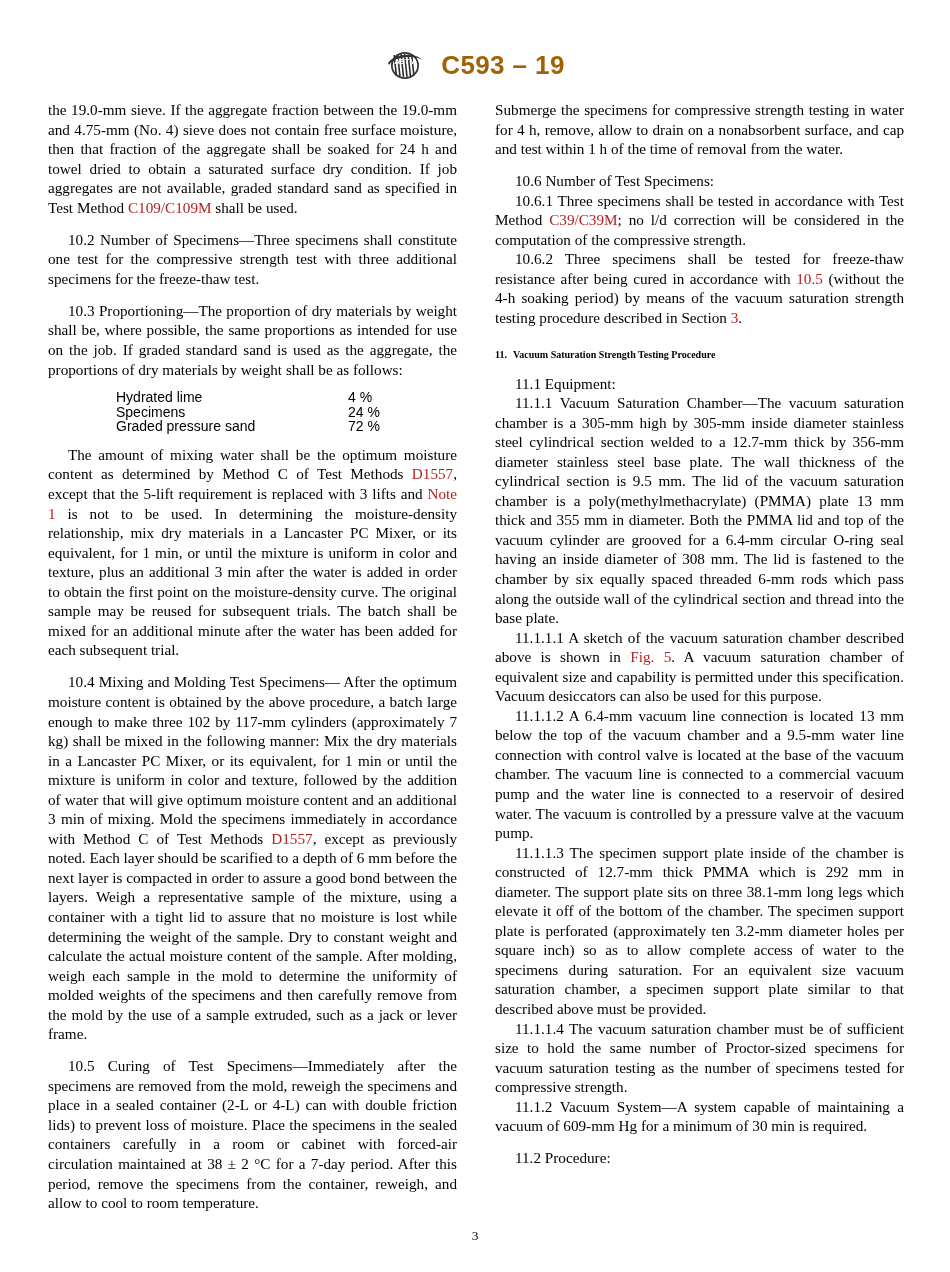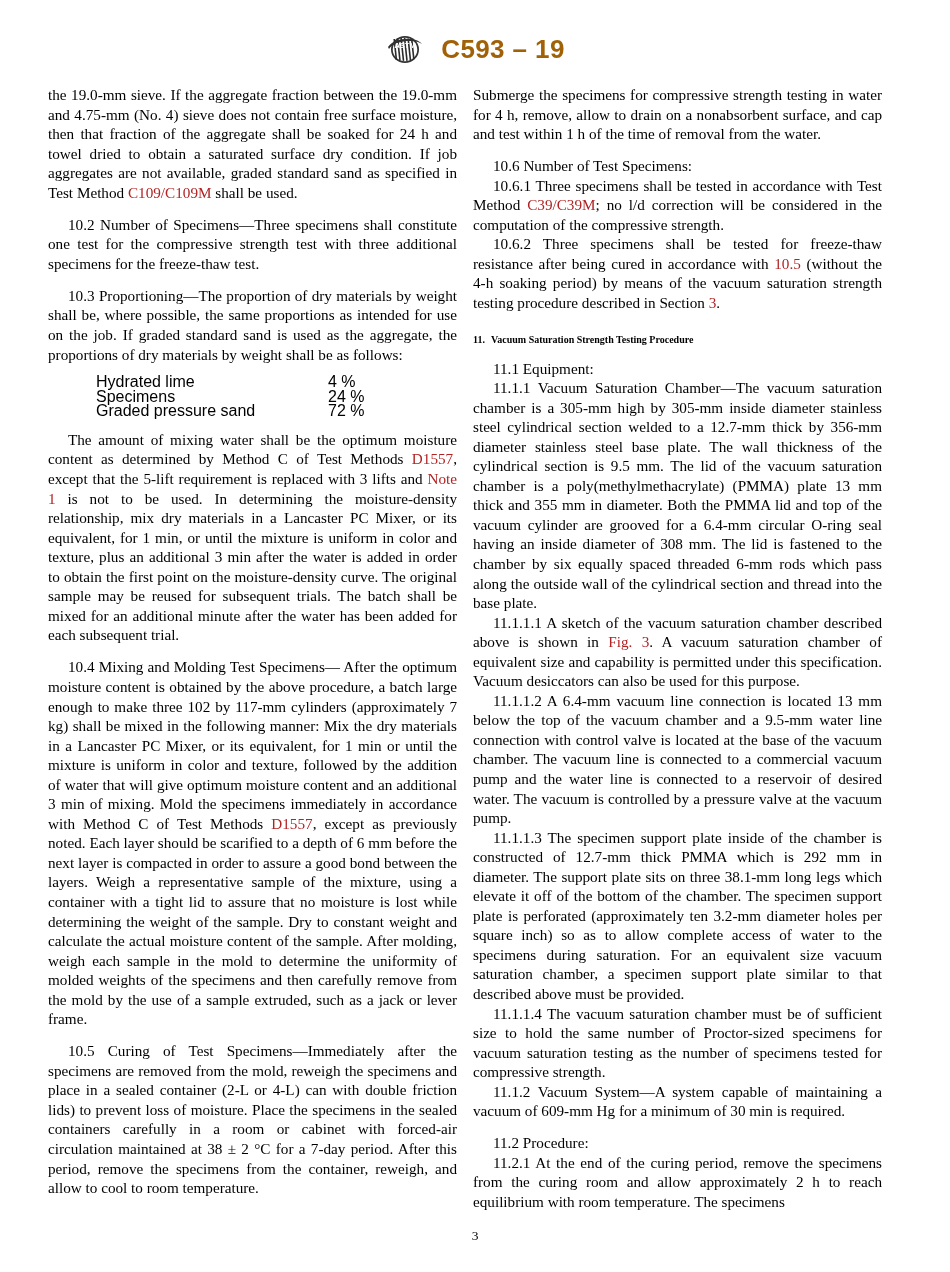--- a/index.html
+++ b/index.html
@@ -18,21 +18,21 @@
   .page {
     position: relative;
     width: 950px;
     height: 1272px;
     box-sizing: border-box;
   }
 
   
   .header {
     position: absolute;
-    top: 32px;
+    top: 48px;
     left: 0;
     width: 950px;
     height: 34px;
     display: flex;
     align-items: center;
     justify-content: center;
     gap: 16px;
   }
   .astm-logo {
     width: 40px;
@@ -44,25 +44,25 @@
     font-weight: bold;
     font-size: 26px;
     letter-spacing: 0.4px;
     color: #a16207;
     white-space: nowrap;
   }
 
   
   .columns {
     position: absolute;
-    top: 85px;
+    top: 100px;
     left: 48px;
     width: 856px;
     display: flex;
-    gap: 16px;
+    gap: 38px;
   }
   .col {
     width: 409px;
   }
 
   p {
     margin: 0;
     font-size: 15.2px;
     line-height: 19.55px;
     text-align: justify;
@@ -95,24 +95,24 @@
     text-align: left;
   }
   h3.section-head .num {
     margin-right: 6px;
   }
 
   
   .prop-table {
     margin-top: 11px;
     margin-bottom: 11px;
-    margin-left: 48px;
+    margin-left: 68px;
     width: 310px;
     font-family: "Liberation Sans", sans-serif;
-    font-size: 16px;
+    font-size: 14px;
     line-height: 14.6px;
     border-collapse: collapse;
   }
   .prop-table td {
     padding: 0;
     vertical-align: top;
   }
   .prop-table td.value {
     text-align: left;
     padding-left: 8px;
@@ -200,32 +200,31 @@
       <p class="indent"><span>10.6.1</span><span> Three specimens shall be tested in accordance with Test Method </span><span class="link">C39/C39M</span><span>; no </span><span class="it">l/d</span><span> correction will be considered in the computation of the compressive strength.</span></p>
 
       <p class="indent"><span>10.6.2</span><span> Three specimens shall be tested for freeze-thaw resistance after being cured in accordance with </span><span class="link">10.5</span><span> (without the 4-h soaking period) by means of the vacuum saturation strength testing procedure described in Section </span><span class="link">3</span><span>.</span></p>
 
       <h3 class="section-head"><span class="num">11.</span><span>Vacuum Saturation Strength Testing Procedure</span></h3>
 
       <p class="indent"><span>11.1</span>&nbsp;<span class="it">Equipment:</span></p>
 
       <p class="indent"><span>11.1.1</span>&nbsp;<span class="it">Vacuum Saturation Chamber</span><span>—</span><span>The vacuum saturation chamber is a 305-mm high by 305-mm inside diameter stainless steel cylindrical section welded to a 12.7-mm thick by 356-mm diameter stainless steel base plate. The wall thickness of the cylindrical section is 9.5 mm. The lid of the vacuum saturation chamber is a poly(methylmethacrylate) (PMMA) plate 13 mm thick and 355 mm in diameter. Both the PMMA lid and top of the vacuum cylinder are grooved for a 6.4-mm circular O-ring seal having an inside diameter of 308 mm. The lid is fastened to the chamber by six equally spaced threaded 6-mm rods which pass along the outside wall of the cylindrical section and thread into the base plate.</span></p>
 
-      <p class="indent"><span>11.1.1.1</span><span> A sketch of the vacuum saturation chamber described above is shown in </span><span class="link">Fig. 3</span><span>. A vacuum saturation chamber of equivalent size and capability is permitted under this specification. Vacuum desiccators can also be used for this purpose.</span></p>
+      <p class="indent"><span>11.1.1.1</span><span> A sketch of the vacuum saturation chamber described above is shown in </span><span class="link">Fig. 5</span><span>. A vacuum saturation chamber of equivalent size and capability is permitted under this specification. Vacuum desiccators can also be used for this purpose.</span></p>
 
       <p class="indent"><span>11.1.1.2</span><span> A 6.4-mm vacuum line connection is located 13 mm below the top of the vacuum chamber and a 9.5-mm water line connection with control valve is located at the base of the vacuum chamber. The vacuum line is connected to a commercial vacuum pump and the water line is connected to a reservoir of desired water. The vacuum is controlled by a pressure valve at the vacuum pump.</span></p>
 
       <p class="indent"><span>11.1.1.3</span><span> The specimen support plate inside of the chamber is constructed of 12.7-mm thick PMMA which is 292 mm in diameter. The support plate sits on three 38.1-mm long legs which elevate it off of the bottom of the chamber. The specimen support plate is perforated (approximately ten 3.2-mm diameter holes per square inch) so as to allow complete access of water to the specimens during saturation. For an equivalent size vacuum saturation chamber, a specimen support plate similar to that described above must be provided.</span></p>
 
       <p class="indent"><span>11.1.1.4</span><span> The vacuum saturation chamber must be of sufficient size to hold the same number of Proctor-sized specimens for vacuum saturation testing as the number of specimens tested for compressive strength.</span></p>
 
       <p class="indent"><span>11.1.2</span>&nbsp;<span class="it">Vacuum System</span><span>—</span><span>A system capable of maintaining a vacuum of 609-mm Hg for a minimum of 30 min is required.</span></p>
 
       <p class="indent gap"><span>11.2</span>&nbsp;<span class="it">Procedure:</span></p>
 
-      <p class="indent"><span>11.2.1</span><span> At the end of the curing period, remove the specimens from the curing room and allow approximately 2 h to reach equilibrium with room temperature. The specimens</span></p>
 
     </div>
   </div>
 
   <div class="page-number">3</div>
 
 </div>
 
 </body></html>

